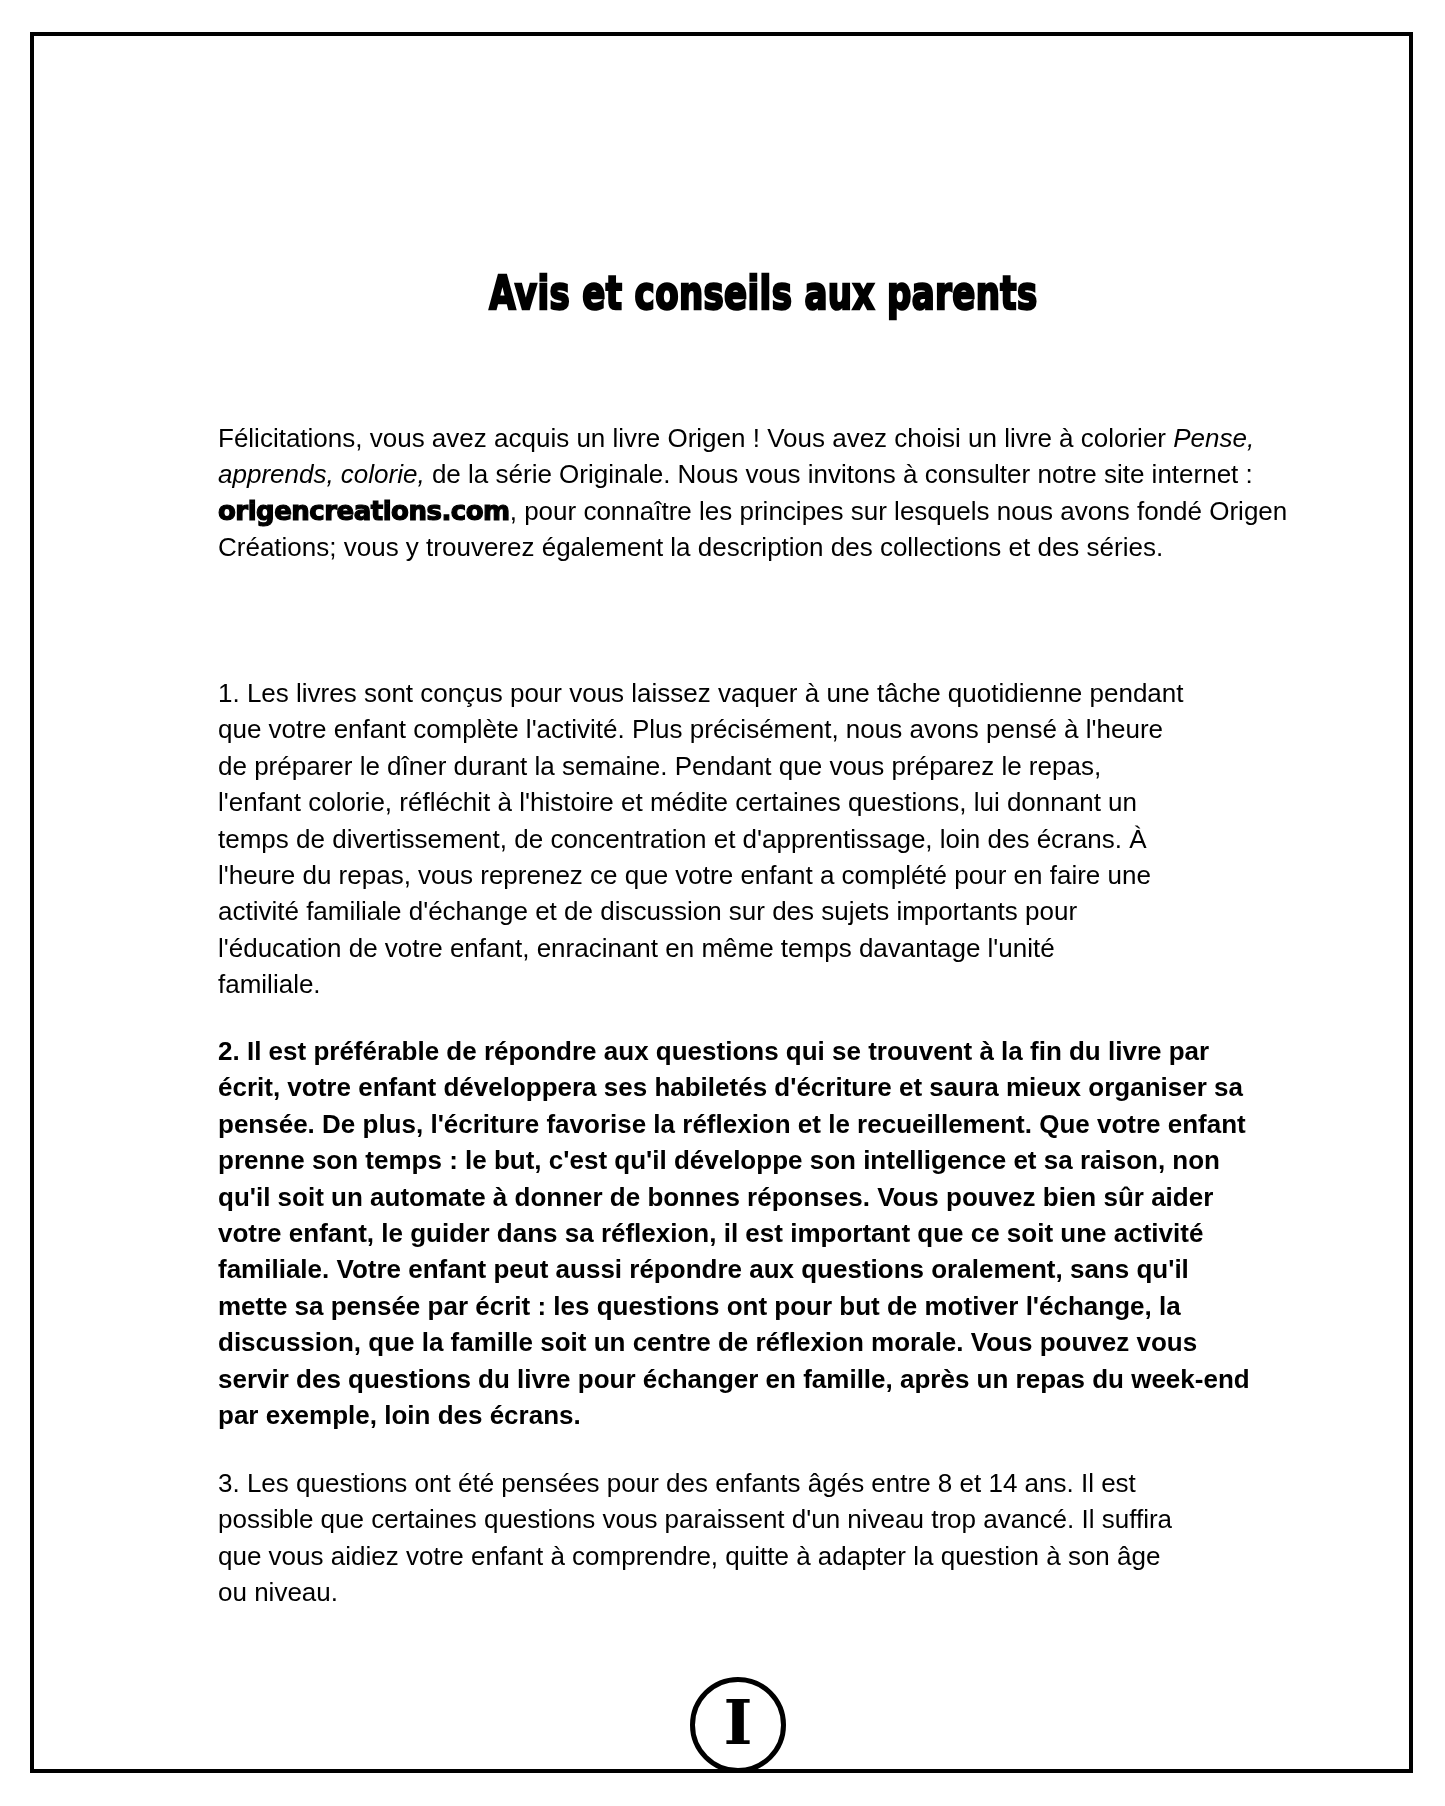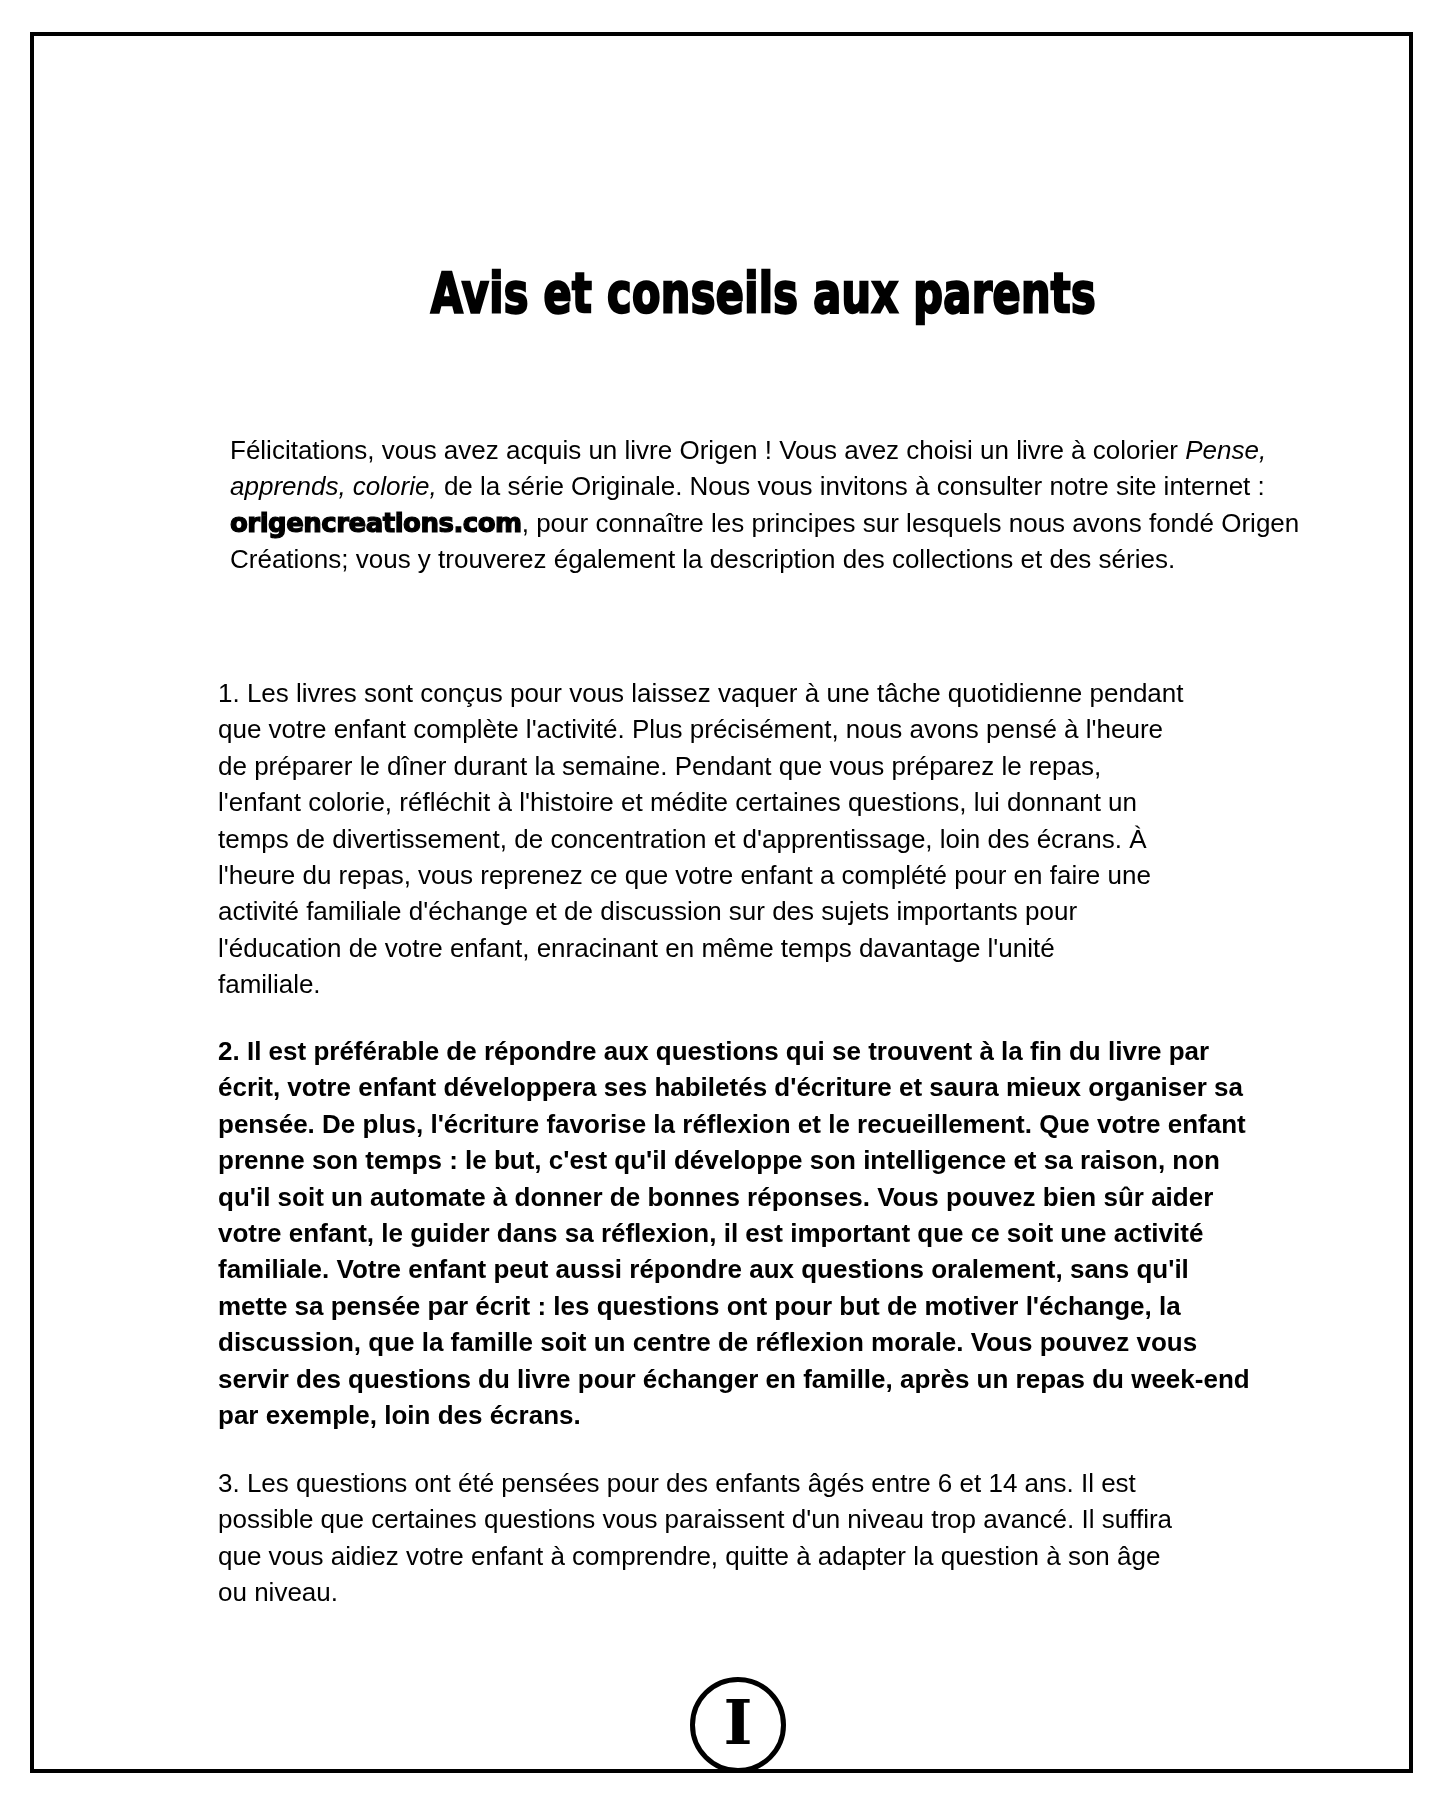--- a/index.html
+++ b/index.html
@@ -27,37 +27,37 @@
   }
   .title {
     position: absolute;
     left: 218px;
     top: 263px;
     width: 1090px;
     margin: 0;
     text-align: center;
     font-family: "DejaVu Sans", sans-serif;
     font-weight: bold;
-    font-size: 56px;
+    font-size: 46px;
     line-height: 60px;
   }
   .title-text {
     display: inline-block;
     transform: scaleX(0.74);
     transform-origin: center;
     -webkit-text-stroke: 2.5px #000000;
     letter-spacing: 0.5px;
     white-space: nowrap;
   }
   .intro {
     position: absolute;
     left: 218px;
     top: 420px;
     width: 1120px;
-    margin: 12px;
+    margin: 0;
     font-size: 26px;
     line-height: 36.4px;
   }
   .intro em {
     font-style: italic;
   }
   .site {
     font-family: "DejaVu Sans", sans-serif;
     font-weight: bold;
     -webkit-text-stroke: 1.2px #000000;
@@ -124,21 +124,21 @@
 pensée. De plus, l'écriture favorise la réflexion et le recueillement. Que votre enfant
 prenne son temps : le but, c'est qu'il développe son intelligence et sa raison, non
 qu'il soit un automate à donner de bonnes réponses. Vous pouvez bien sûr aider
 votre enfant, le guider dans sa réflexion, il est important que ce soit une activité
 familiale. Votre enfant peut aussi répondre aux questions oralement, sans qu'il
 mette sa pensée par écrit : les questions ont pour but de motiver l'échange, la
 discussion, que la famille soit un centre de réflexion morale. Vous pouvez vous
 servir des questions du livre pour échanger en famille, après un repas du week-end
 par exemple, loin des écrans.</p>
 
-  <p class="para para-3">3. Les questions ont été pensées pour des enfants âgés entre 6 et 14 ans. Il est
+  <p class="para para-3">3. Les questions ont été pensées pour des enfants âgés entre 8 et 14 ans. Il est
 possible que certaines questions vous paraissent d'un niveau trop avancé. Il suffira
 que vous aidiez votre enfant à comprendre, quitte à adapter la question à son âge
 ou niveau.</p>
 
   <div class="page-num">
       <span>I</span>
     </div>
 
 </div>
 

